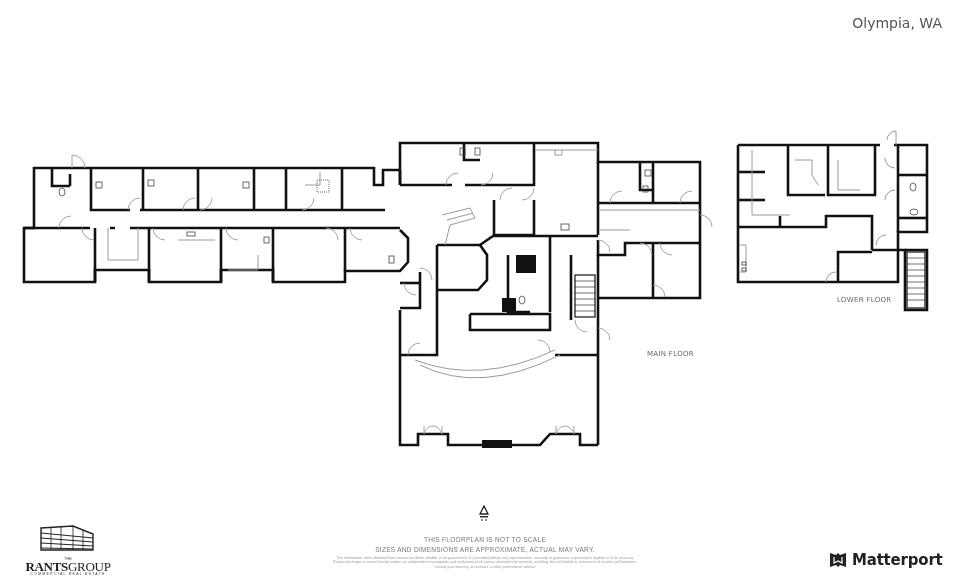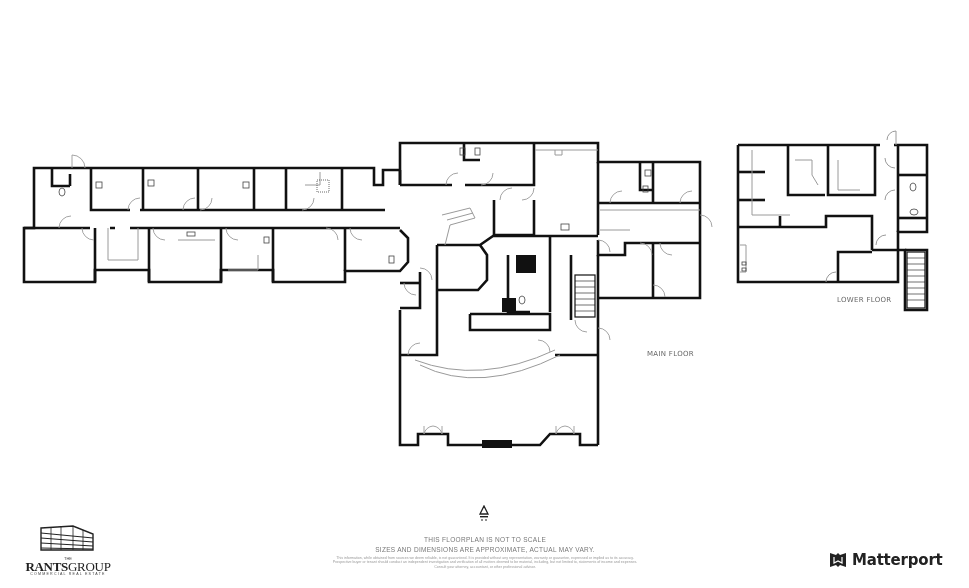--- a/index.html
+++ b/index.html
@@ -19,20 +19,21 @@
     .rants .rt-name { font-family:Liberation Serif, serif; font-size:13px; color:#222; letter-spacing:-0.3px; line-height:11px; }
     .rants .rt-name b { font-weight:bold; }
     .rants .rt-sub { font-size:3.6px; color:#444; letter-spacing:1.2px; }
     .mp { position:absolute; left:829px; top:551px; display:flex; align-items:center; }
     .mp .mp-text { font-family:"DejaVu Sans", sans-serif; font-weight:bold; font-size:15px; color:#222; margin-left:5px; letter-spacing:-0.2px; }
   </style>
 </head>
 <body>
 
 <div class="addr">
+  <div class="l2">Olympia, WA</div>
 </div>
 
 <svg class="plan" width="969" height="588" viewBox="0 0 969 588">
   <g fill="none" stroke="#111" stroke-width="2.6" stroke-linejoin="miter">
 
     <path d="M400 170 L383 170 L383 185 L374 185 L374 168 L100 168 L100 168 L34 168 L34 228 L24 228 L24 282 L95 282 L95 270 L149 270 L149 282 L221 282 L221 270 L273 270 L273 282 L345 282 L345 271 L400 271 L408 262 L408 238 L400 230"></path>
 
     <path d="M91 168 L91 210 L130 210"></path>
     <path d="M140 210 L385 210"></path>
     <path d="M143 168 L143 210"></path>

